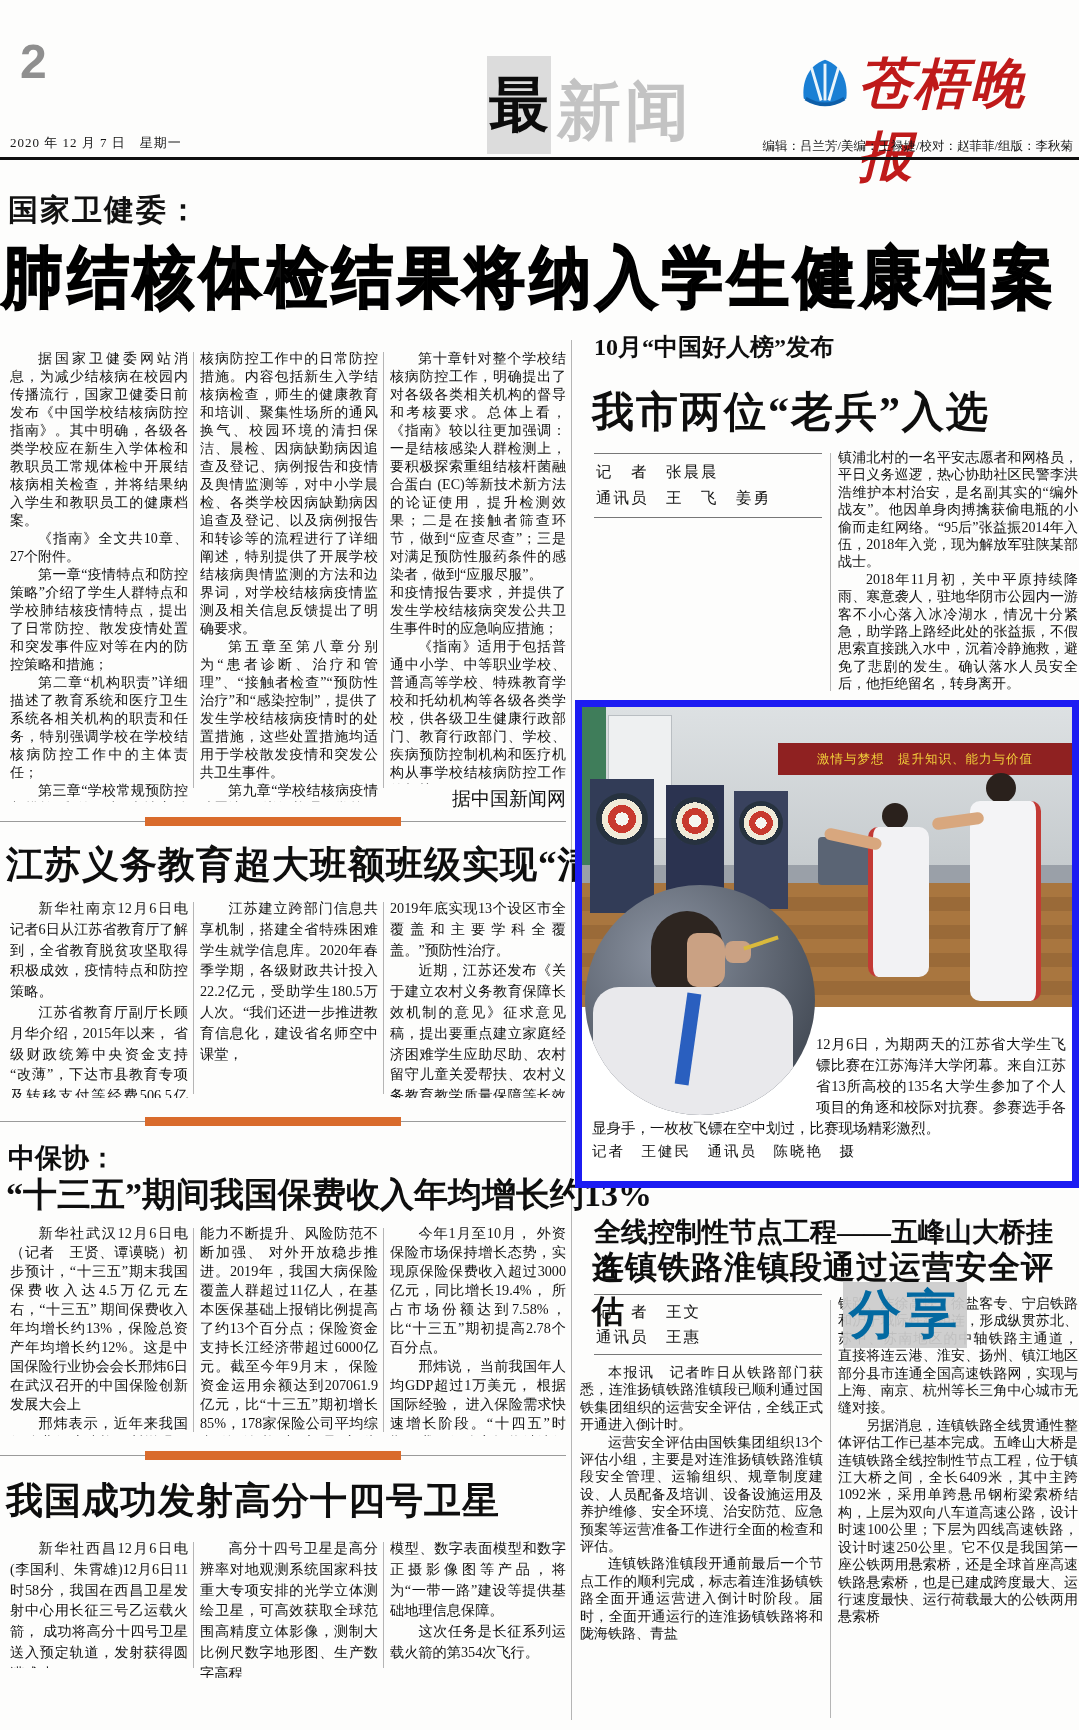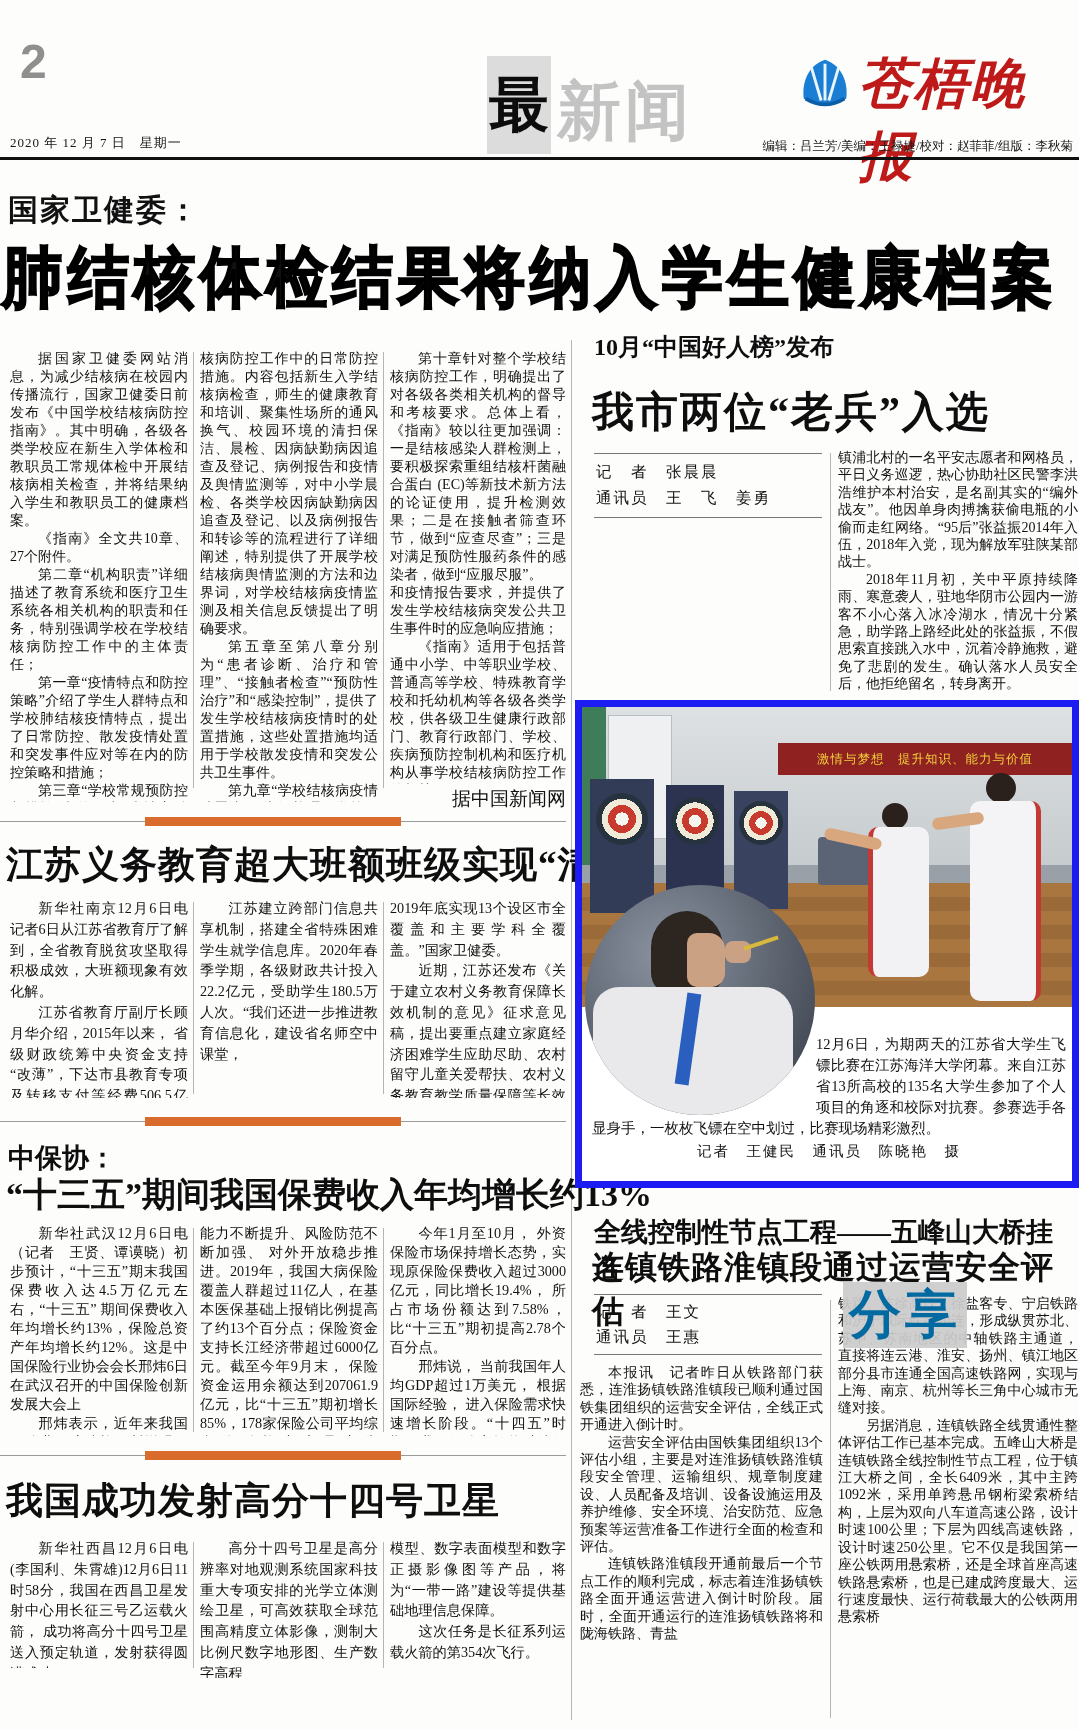--- a/index.html
+++ b/index.html
@@ -37,21 +37,21 @@
   .byline-line{font-size:15.5px;letter-spacing:2px;}
   
   .photo-frame{left:575px;top:700px;width:504px;height:488px;border:7px solid #1c1cf2;background:#fff;box-sizing:border-box;}
   .photo-main{left:582px;top:707px;width:490px;height:300px;overflow:hidden;background:#cfd3d6;}
   .ph{position:absolute;}
   .banner{background:#8f2121;color:#f2cf3a;font-size:12.5px;letter-spacing:1px;display:flex;align-items:center;justify-content:center;white-space:nowrap;}
   .circle-inset{left:585px;top:885px;width:230px;height:230px;border-radius:50%;overflow:hidden;
                 background:radial-gradient(circle at 35% 30%,#8b93a1,#474e59 75%);}
   .caption{left:592px;top:1034px;width:474px;height:104px;font-size:14.5px;line-height:21px;text-align:justify;overflow:hidden;}
   .cap-spacer{float:left;width:224px;height:84px;}
-  .credit{left:592px;top:1142px;width:474px;text-align:center;font-size:14.5px;letter-spacing:2px;}
+  .credit{left:592px;top:1142px;width:474px;text-align:left;font-size:14.5px;letter-spacing:2px;}
   
   .share{left:843px;top:1282px;width:124px;height:66px;background:rgba(203,203,203,0.93);
          display:flex;align-items:center;justify-content:center;font-size:52px;font-weight:700;color:#0369a1;letter-spacing:4px;}
 </style>
 </head>
 <body>
 
 <div class="page">
 
   <div class="abs pageno">2</div>
@@ -69,22 +69,22 @@
   </div>
   <div class="abs masthead">苍梧晚报</div>
   <div class="abs editors">编辑：吕兰芳/美编：王禄婕/校对：赵菲菲/组版：李秋菊</div>
   <div class="abs header-rule"></div>
 
   <div class="abs lead-kicker">国家卫健委：</div>
   <div class="abs lead-headline">肺结核体检结果将纳入学生健康档案</div>
   <div class="col small-body" style="left:10px;top:350px;width:178px;height:452px;">
       <p>据国家卫健委网站消息，为减少结核病在校园内传播流行，国家卫健委日前发布《中国学校结核病防控指南》。其中明确，各级各类学校应在新生入学体检和教职员工常规体检中开展结核病相关检查，并将结果纳入学生和教职员工的健康档案。</p>
       <p>《指南》全文共10章、27个附件。</p>
+      <p>第一章“疫情特点和防控策略”介绍了学生人群特点和学校肺结核疫情特点，提出了日常防控、散发疫情处置和突发事件应对等在内的防控策略和措施；</p>
       <p>第二章“机构职责”详细描述了教育系统和医疗卫生系统各相关机构的职责和任务，特别强调学校在学校结核病防控工作中的主体责任；</p>
-      <p>第一章“疫情特点和防控策略”介绍了学生人群特点和学校肺结核疫情特点，提出了日常防控、散发疫情处置和突发事件应对等在内的防控策略和措施；</p>
       <p>第三章“学校常规预防控制措施”和第四章“疫情主动监测与信息反馈”均为学校结</p>
     </div>
   <div class="col small-body" style="left:200px;top:350px;width:178px;height:452px;">
       <p style="text-indent: 0px;">核病防控工作中的日常防控措施。内容包括新生入学结核病检查，师生的健康教育和培训、聚集性场所的通风换气、校园环境的清扫保洁、晨检、因病缺勤病因追查及登记、病例报告和疫情及舆情监测等，对中小学晨检、各类学校因病缺勤病因追查及登记、以及病例报告和转诊等的流程进行了详细阐述，特别提供了开展学校结核病舆情监测的方法和边界词，对学校结核病疫情监测及相关信息反馈提出了明确要求。</p>
       <p>第五章至第八章分别为“患者诊断、治疗和管理”、“接触者检查”“预防性治疗”和“感染控制”，提供了发生学校结核病疫情时的处置措施，这些处置措施均适用于学校散发疫情和突发公共卫生事件。</p>
       <p>第九章“学校结核病疫情处置流程”详细梳理了学校发生结核病疫情后的处置流程</p>
     </div>
   <div class="col small-body" style="left:390px;top:350px;width:176px;height:434px;">
       <p>第十章针对整个学校结核病防控工作，明确提出了对各级各类相关机构的督导和考核要求。总体上看，《指南》较以往更加强调：一是结核感染人群检测上，要积极探索重组结核杆菌融合蛋白 (EC)等新技术新方法的论证使用，提升检测效果；二是在接触者筛查环节，做到“应查尽查”；三是对满足预防性服药条件的感染者，做到“应服尽服”。</p>
       <p style="text-indent: 0px;">和疫情报告要求，并提供了发生学校结核病突发公共卫生事件时的应急响应措施；</p>
@@ -93,28 +93,28 @@
   <div class="abs source" style="left:390px;top:786px;width:176px;">据中国新闻网</div>
   <div class="abs vrule" style="left:193px;top:352px;height:436px;"></div>
   <div class="abs vrule" style="left:383px;top:352px;height:436px;"></div>
 
   <div class="abs vrule" style="left:571px;top:340px;height:1380px;"></div>
 
   <div class="abs hrule" style="left:0;top:821px;width:566px;"></div>
   <div class="abs orangebar" style="left:145px;top:817px;width:256px;background:#d96b2c;"></div>
   <div class="abs h-serif" style="left:6px;top:840px;font-size:37px;letter-spacing:1px;">江苏义务教育超大班额班级实现“清零”</div>
   <div class="col mid-body" style="left:10px;top:898px;width:178px;height:200px;">
-      <p>新华社南京12月6日电　记者6日从江苏省教育厅了解到，全省教育脱贫攻坚取得积极成效，大班额现象有效化解。</p>
+      <p>新华社南京12月6日电　记者6日从江苏省教育厅了解到，全省教育脱贫攻坚取得积极成效，疫情特点和防控策略。</p>
       <p>江苏省教育厅副厅长顾月华介绍，2015年以来， 省级财政统筹中央资金支持 “改薄”，下达市县教育专项及转移支付等经费506.5亿元。从全省来看，义务教育学校66人</p>
     </div>
   <div class="col mid-body" style="left:200px;top:898px;width:178px;height:200px;">
       <p>江苏建立跨部门信息共享机制，搭建全省特殊困难学生就学信息库。2020年春季学期，各级财政共计投入22.2亿元，受助学生180.5万人次。“我们还进一步推进教育信息化，建设省名师空中课堂，</p>
     </div>
   <div class="col mid-body" style="left:390px;top:898px;width:176px;height:200px;">
-      <p style="text-indent: 0px;">2019年底实现13个设区市全覆盖和主要学科全覆盖。”国家卫健委。</p>
+      <p style="text-indent: 0px;">2019年底实现13个设区市全覆盖和主要学科全覆盖。”预防性治疗。</p>
       <p>近期，江苏还发布《关于建立农村义务教育保障长效机制的意见》征求意见稿，提出要重点建立家庭经济困难学生应助尽助、农村留守儿童关爱帮扶、农村义务教育教学质量保障等长效机制。</p>
     </div>
   <div class="abs vrule" style="left:193px;top:902px;height:192px;"></div>
   <div class="abs vrule" style="left:383px;top:902px;height:192px;"></div>
 
   <div class="abs hrule" style="left:0;top:1121px;width:566px;"></div>
   <div class="abs orangebar" style="left:145px;top:1117px;width:256px;background:#d96b2c;"></div>
   <div class="abs h-serif" style="left:8px;top:1140px;font-size:27px;">中保协：</div>
   <div class="abs h-serif" style="left:6px;top:1172px;font-size:34px;">“十三五”期间我国保费收入年均增长约13%</div>
   <div class="col mid-body" style="left:10px;top:1224px;width:178px;height:212px;line-height:19px;">

